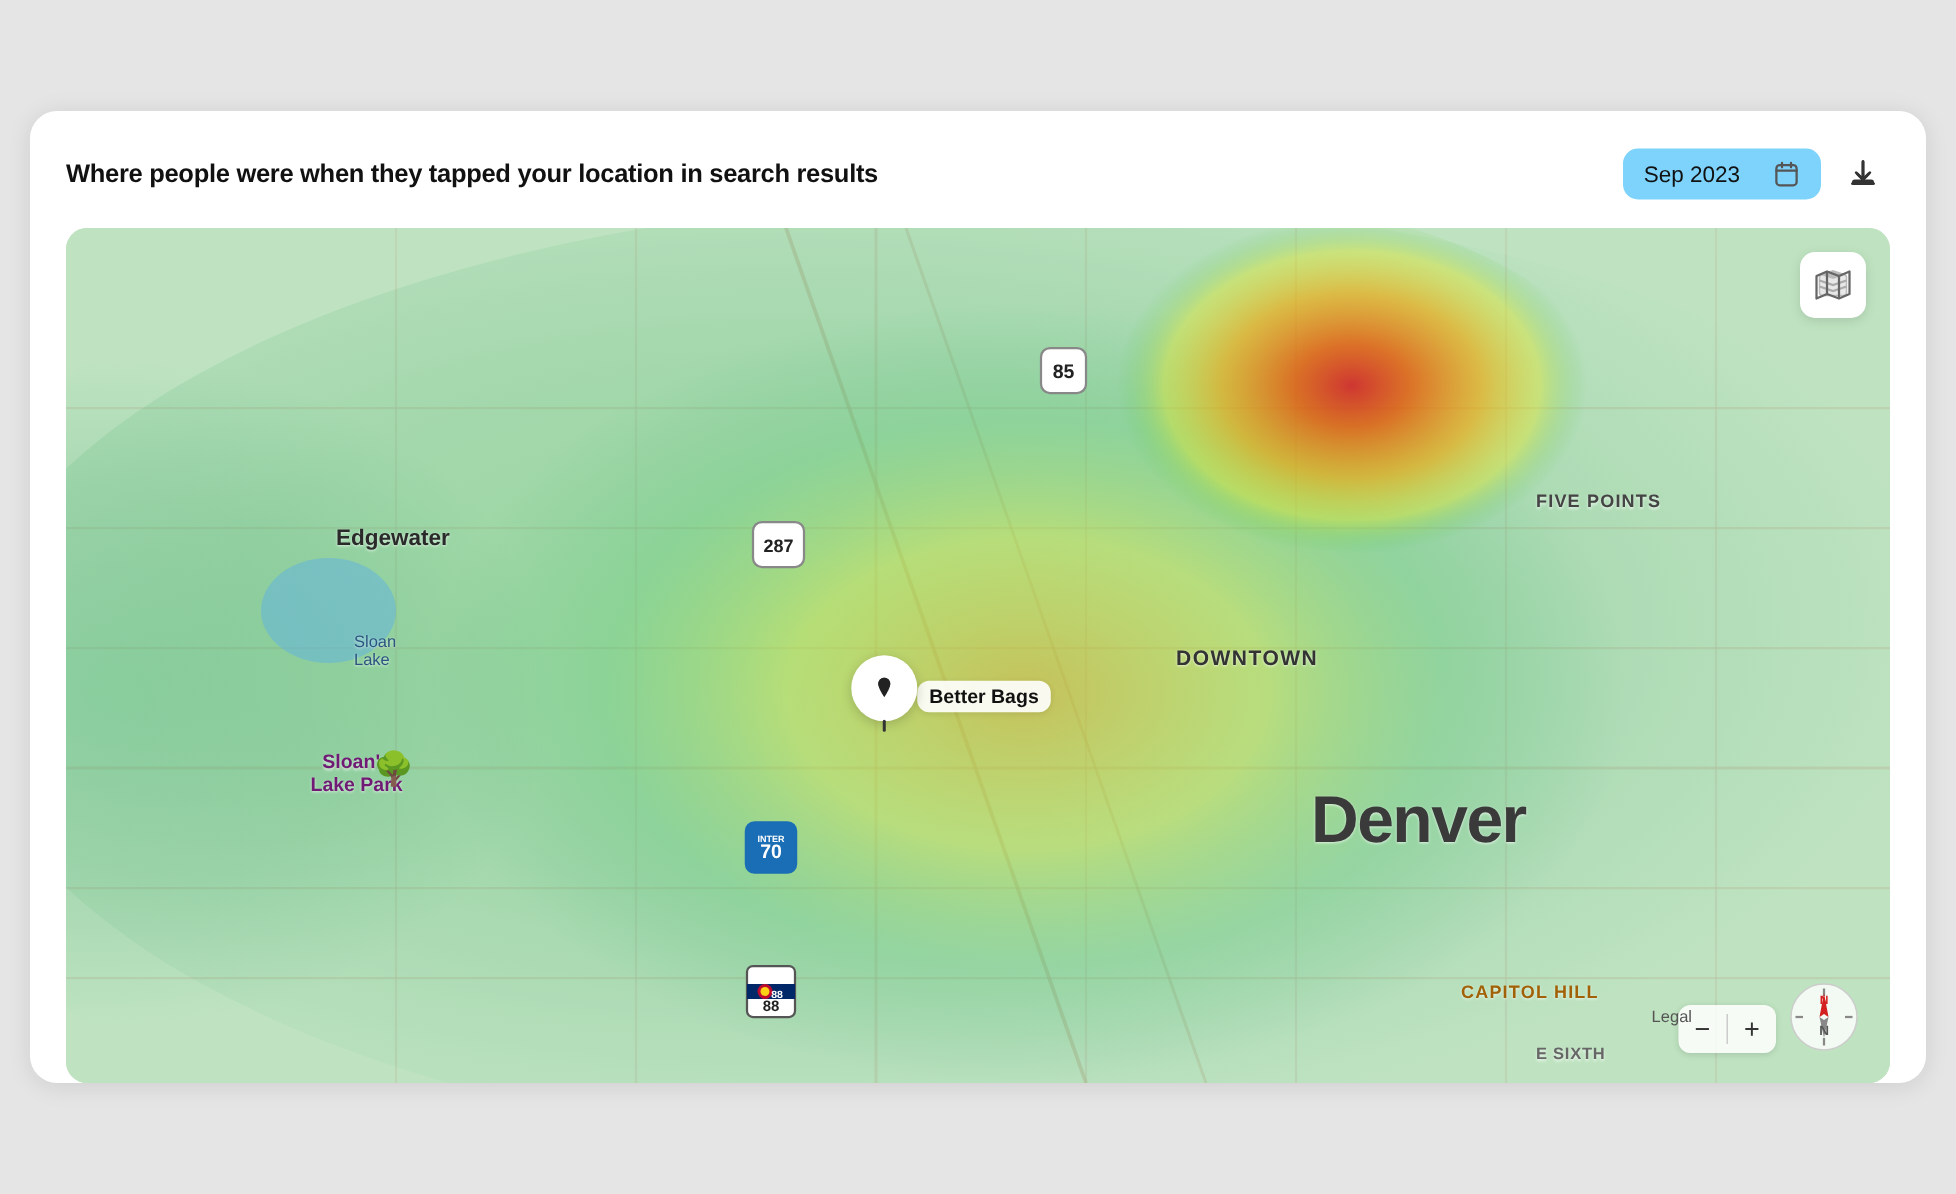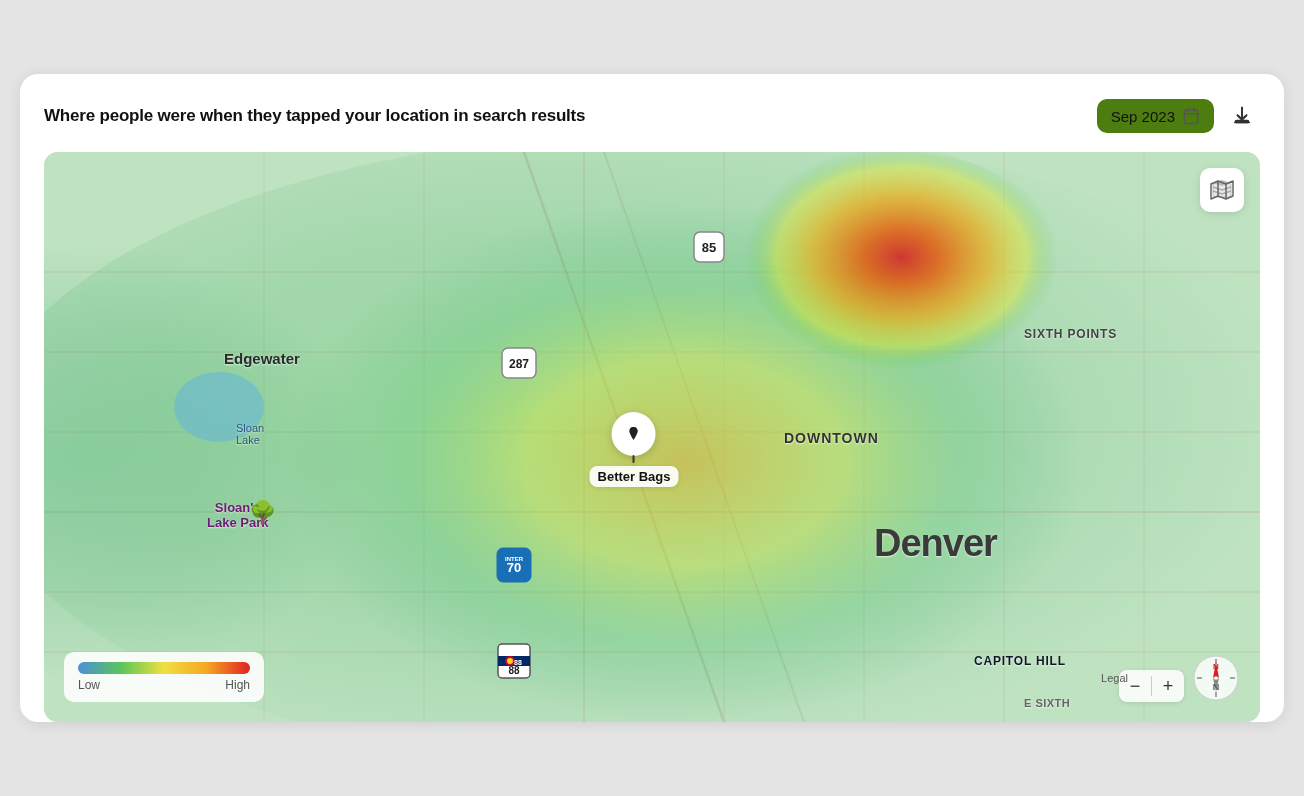--- a/index.html
+++ b/index.html
@@ -32,22 +32,22 @@
       letter-spacing: -0.2px;
     }
     .header-right {
       display: flex;
       align-items: center;
       gap: 10px;
     }
     .date-btn {
       display: flex;
       align-items: center;
-      gap: 7px;
-      background: #4d7c0f;
+      gap: 22px;
+      background: #7dd3fc;
       border: none;
       border-radius: 10px;
       padding: 8px 14px;
       font-size: 15px;
       font-weight: 500;
       color: #111;
       cursor: pointer;
     }
     .date-btn svg { flex-shrink: 0; }
     .download-btn {
@@ -110,21 +110,21 @@
       z-index: 10;
     }
 
     
     .location-pin {
       position: absolute;
       left: 50%;
       top: 50%;
       transform: translate(-50%, -80%);
       display: flex;
-      flex-direction: column;
+      flex-direction: row;
       align-items: center;
       z-index: 10;
     }
     .pin-bubble {
       background: #fff;
       border-radius: 50%;
       width: 44px;
       height: 44px;
       display: flex;
       align-items: center;
@@ -405,23 +405,23 @@
     </svg>
 
     <div class="park-area">
       <div class="lake-shape"></div>
     </div>
 
     <span class="map-label" style="left:180px; top:198px; font-size:15px; font-weight:700; color:#2a2a2a;">Edgewater</span>
     <span class="map-label" style="left:192px; top:270px; font-size:11px; font-weight:500; color:#2a5580; ">Sloan<br>Lake</span>
     <span class="map-label" style="left:163px; top:348px; font-size:13px; font-weight:600; color:#701a75; text-align:center;">Sloan's<br>Lake Park</span>
     <span class="map-label" style="left:740px; top:278px; font-size:14px; font-weight:700; color:#333; letter-spacing:1px;">DOWNTOWN</span>
-    <span class="map-label" style="left:980px; top:175px; font-size:12px; font-weight:700; color:#444; letter-spacing:0.8px;">SIXTH POINTS</span>
-    <span class="map-label large" style="left:830px; top:370px; font-size:38px; font-weight:700; color:#3a3a3a; letter-spacing:-1px;">Denver</span>
-    <span class="map-label" style="left:930px; top:502px; font-size:12px; font-weight:700; color:#0f172a; letter-spacing:0.8px;">CAPITOL HILL</span>
+    <span class="map-label" style="left:980px; top:175px; font-size:12px; font-weight:700; color:#444; letter-spacing:0.8px;">FIVE POINTS</span>
+    <span class="map-label large" style="left:830px; top:370px; font-size:44px; font-weight:700; color:#3a3a3a; letter-spacing:-1px;">Denver</span>
+    <span class="map-label" style="left:930px; top:502px; font-size:12px; font-weight:700; color:#a16207; letter-spacing:0.8px;">CAPITOL HILL</span>
     <span class="map-label" style="left:980px; top:545px; font-size:11px; font-weight:600; color:#666; letter-spacing:0.5px;">E SIXTH</span>
 
     <div style="position:absolute; left:205px; top:348px; z-index:5; font-size:22px; color:#2a7a30;">🌳</div>
 
     <div class="shield" style="left:648px; top:78px;">
       <svg width="34" height="34" viewBox="0 0 34 34">
         <rect x="2" y="2" width="30" height="30" rx="6" fill="white" stroke="#888" stroke-width="1.5"></rect>
         <text x="17" y="22" text-anchor="middle" font-size="13" font-weight="700" fill="#222">85</text>
       </svg>
     </div>
@@ -471,27 +471,20 @@
         <path d="M3 5 L12 2 L21 5 L12 8 Z" fill="#bbb"></path>
         <path d="M3 9 L12 12 L21 9" stroke="#aaa" stroke-width="1.5" fill="none"></path>
         <path d="M3 13 L12 16 L21 13" stroke="#aaa" stroke-width="1.5" fill="none"></path>
 
         <path d="M1 6 L8 3 L16 6 L23 3 L23 18 L16 21 L8 18 L1 21 Z" fill="none" stroke="#666" stroke-width="1.5" stroke-linejoin="round"></path>
         <line x1="8" y1="3" x2="8" y2="18" stroke="#666" stroke-width="1.5"></line>
         <line x1="16" y1="6" x2="16" y2="21" stroke="#666" stroke-width="1.5"></line>
       </svg>
     </button>
 
-    <div class="legend">
-      <div class="legend-bar"></div>
-      <div class="legend-labels">
-        <span>Low</span>
-        <span>High</span>
-      </div>
-    </div>
 
     <div class="zoom-controls">
       <button class="zoom-btn">−</button>
       <div class="zoom-divider"></div>
       <button class="zoom-btn">+</button>
     </div>
 
     <div class="compass">
       <svg width="48" height="48" viewBox="0 0 48 48">
         <circle cx="24" cy="24" r="22" fill="rgba(255,255,255,0.8)" stroke="#ccc" stroke-width="1"></circle>

